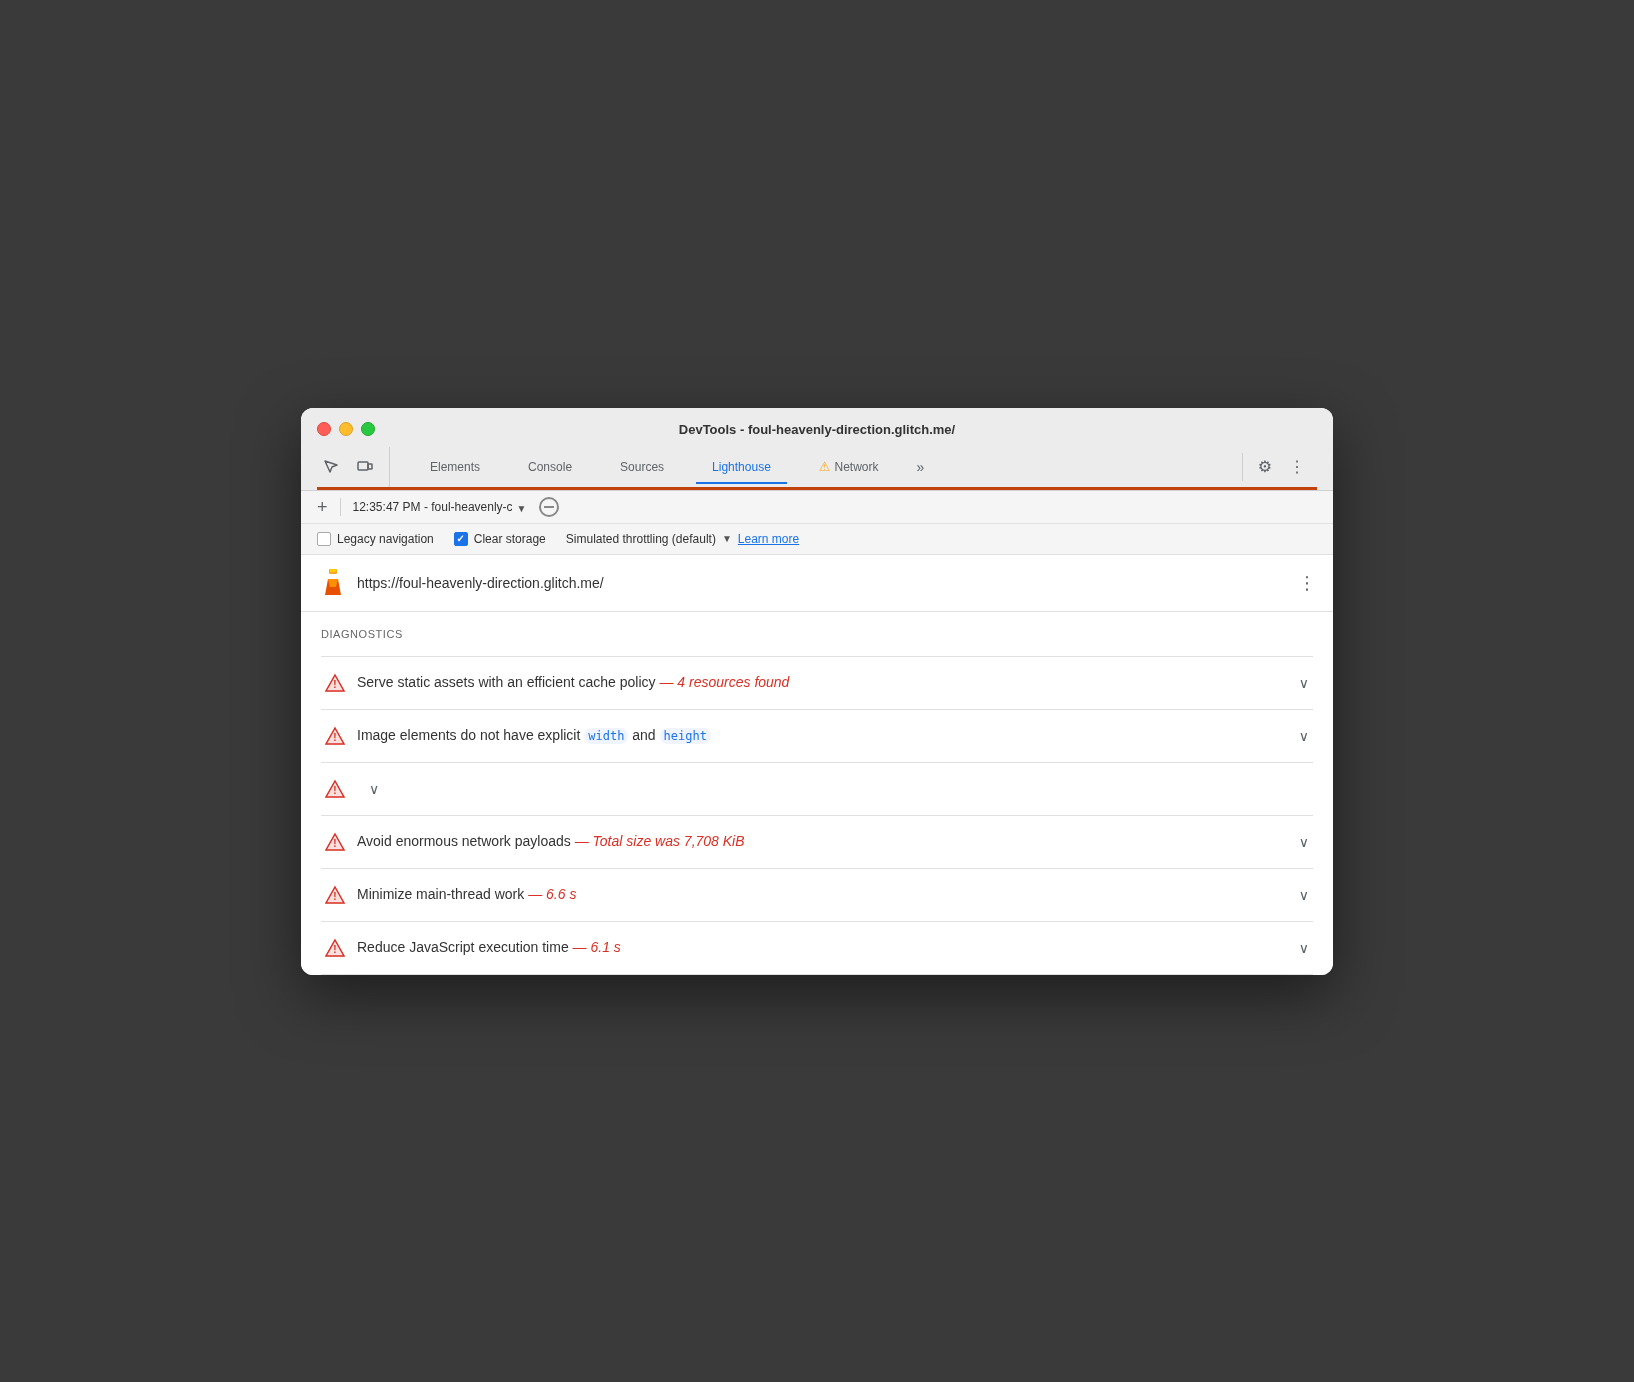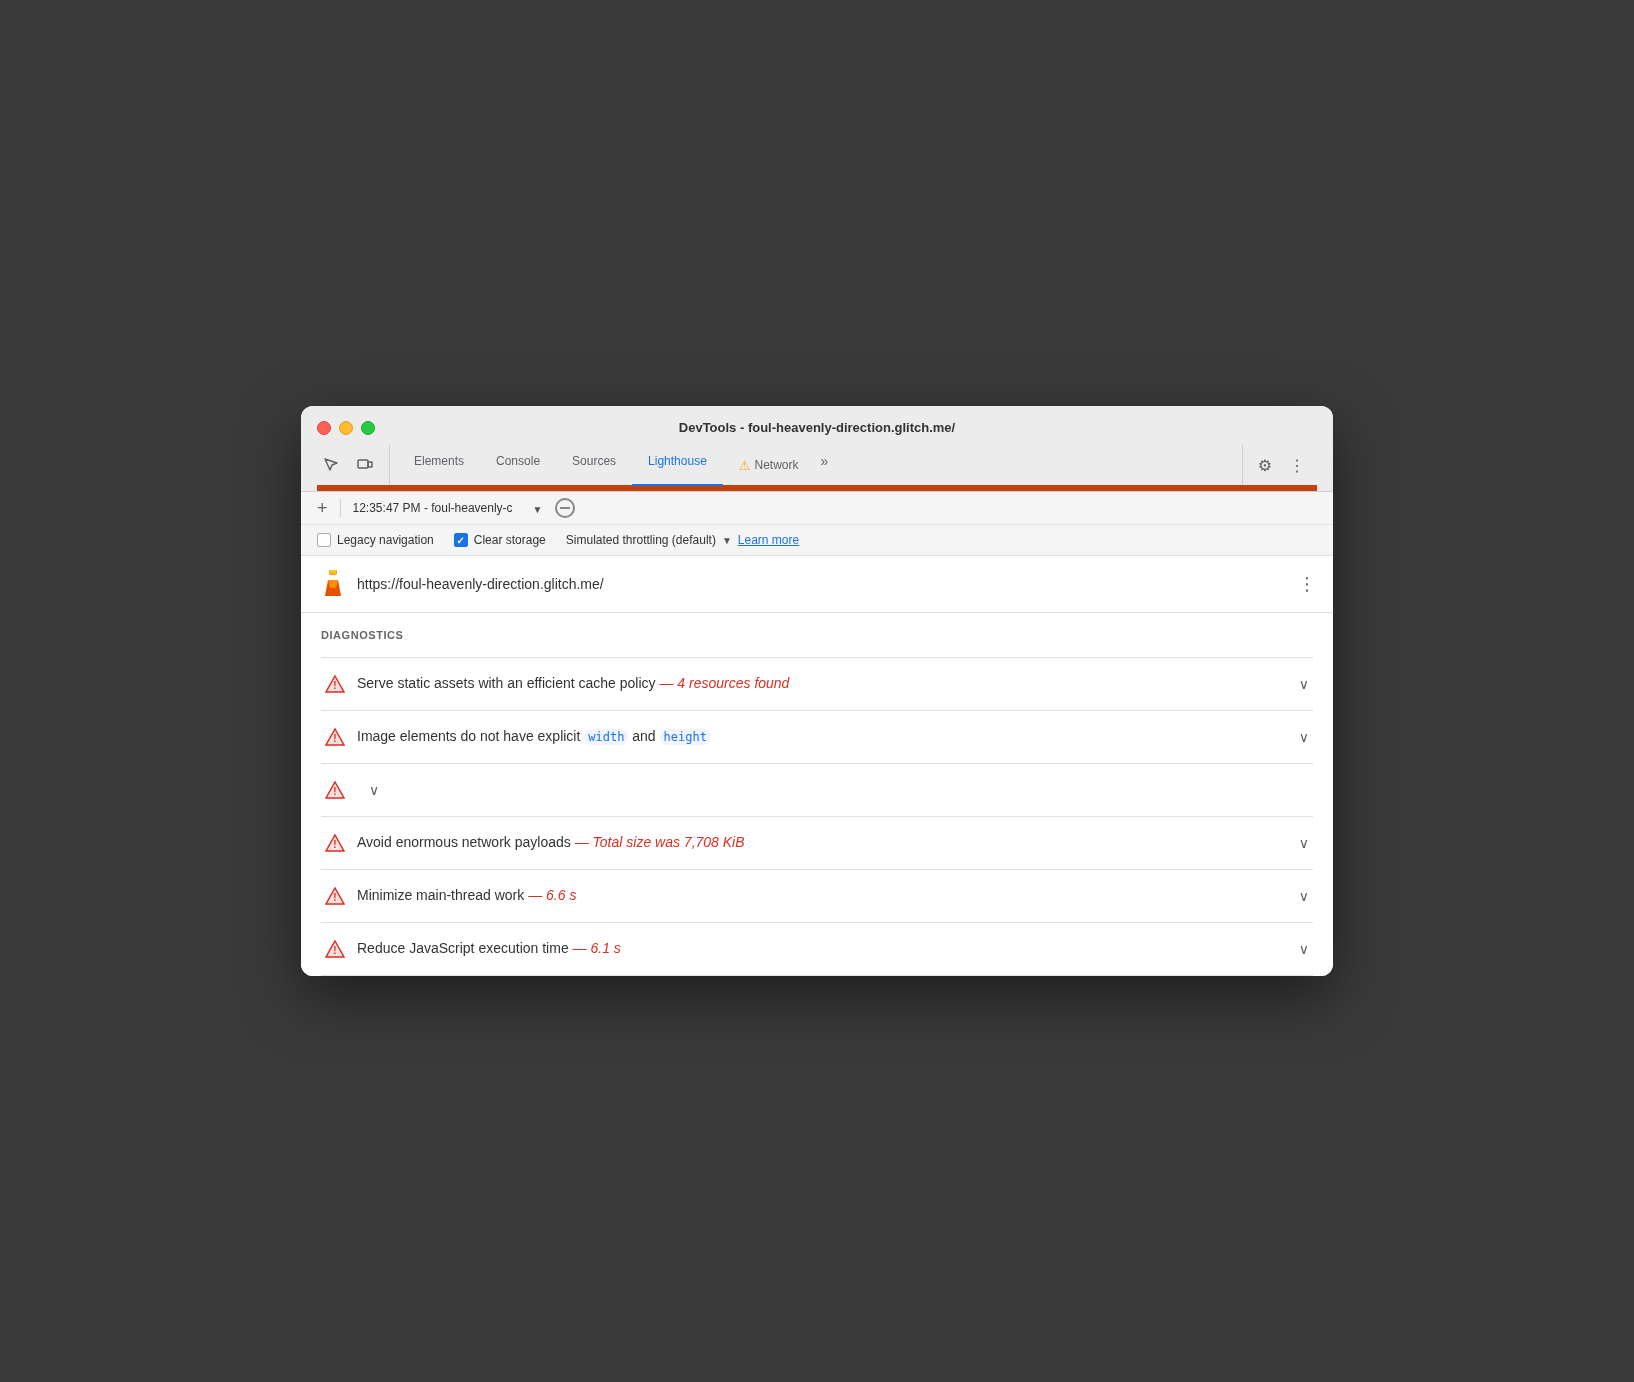--- a/index.html
+++ b/index.html
@@ -58,23 +58,24 @@
 
     .window-title {
       font-size: 13px;
       font-weight: 600;
       color: #333;
     }
 
     
     .toolbar {
       display: flex;
-      gap: 0;
+      align-items: center;
+      gap: 16px;
       padding: 0;
-      border-bottom: 6px solid #c2410c;
+      border-bottom: 3px solid #c2410c;
     }
 
     .toolbar-icons {
       display: flex;
       align-items: center;
       gap: 6px;
       padding: 6px 10px 6px 0;
       border-right: 1px solid #d0d0d0;
       margin-right: 8px;
     }
@@ -167,21 +168,21 @@
       display: flex;
       align-items: center;
       gap: 6px;
       font-size: 12px;
       color: #333;
     }
 
     .session-dropdown {
       display: flex;
       align-items: flex-end;
-      gap: 20px;
+      gap: 4px;
       cursor: pointer;
     }
 
     .no-entry-icon {
       width: 20px;
       height: 20px;
       border-radius: 50%;
       border: 2px solid #888;
       display: flex;
       align-items: center;
@@ -291,21 +292,21 @@
       letter-spacing: 1px;
     }
 
     
     .diagnostics-section {
       padding: 16px 20px 0 20px;
     }
 
     .section-title {
       font-size: 11px;
-      font-weight: 700;
+      font-weight: 400;
       color: #666;
       letter-spacing: 0.05em;
       margin-bottom: 16px;
       text-transform: uppercase;
     }
 
     .audit-list {
       border-top: 1px solid #e0e0e0;
     }
 

